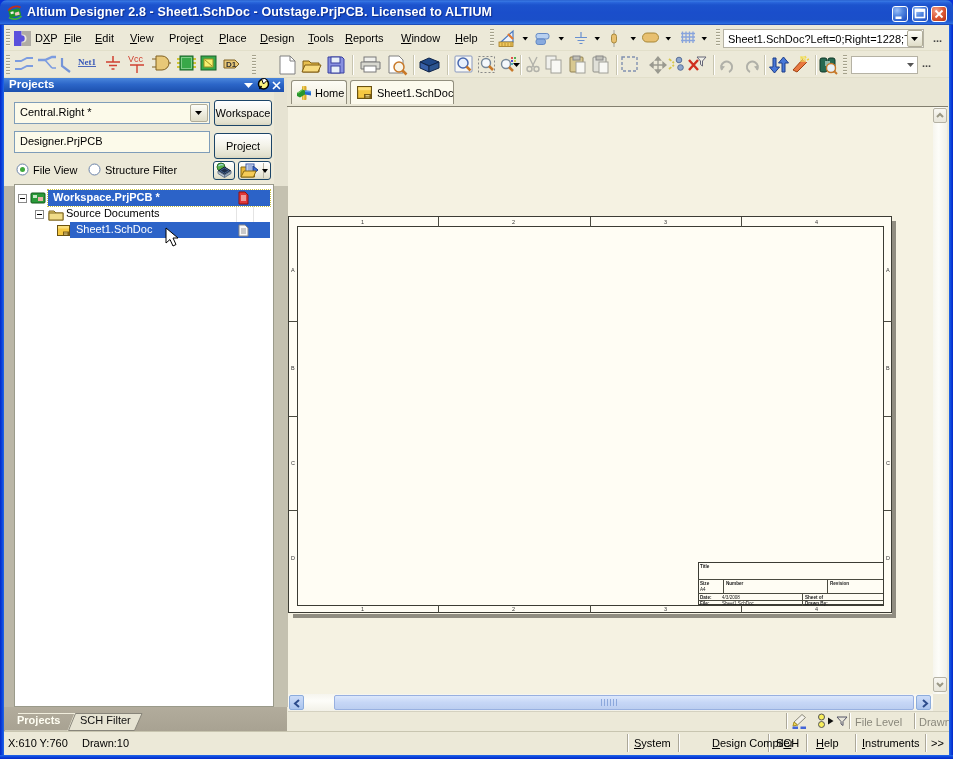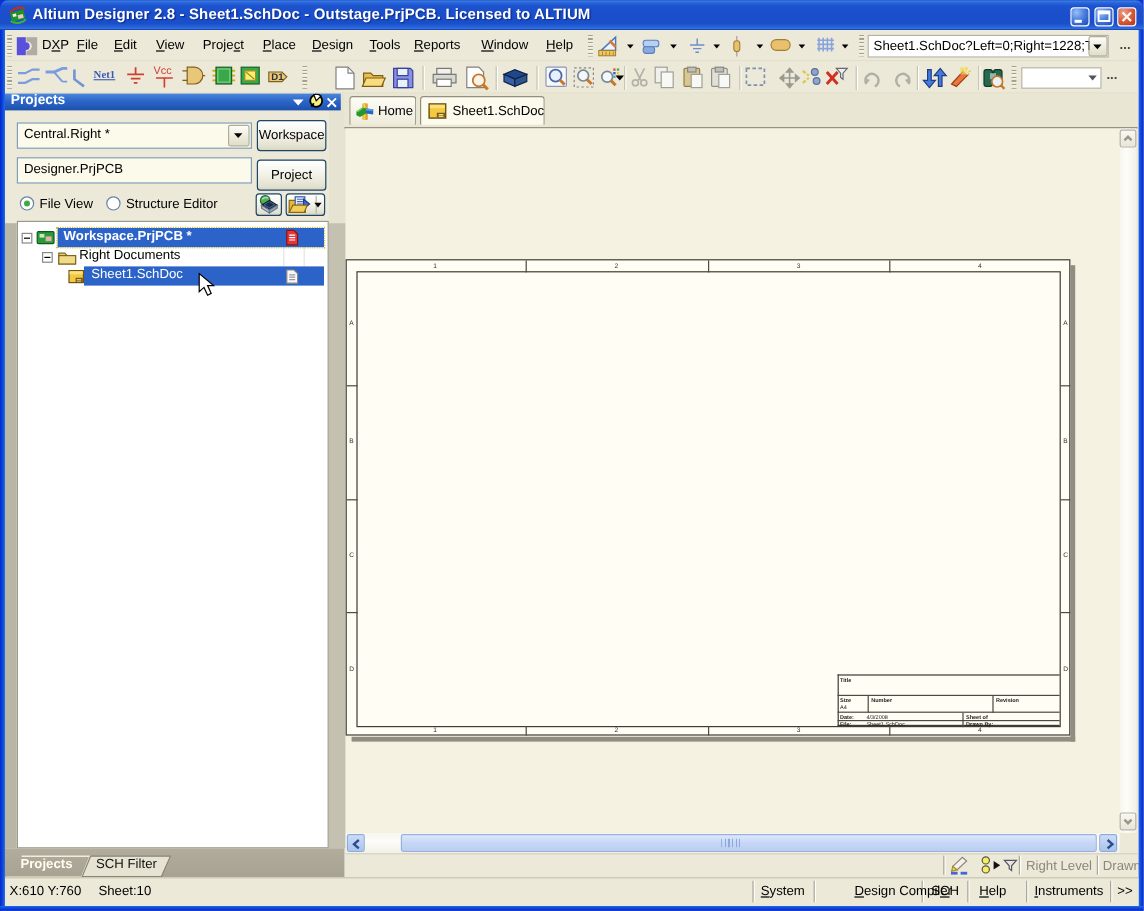--- a/index.html
+++ b/index.html
@@ -356,21 +356,21 @@
 <div class="abs" style="left:20px;top:135px">Designer.PrjPCB</div>
 <div class="abs xpbtn" style="left:214px;top:133px;width:58px;height:26px;line-height:24px;font-size:11px">Project</div>
 <svg class="abs" style="left:16px;top:163px" width="13" height="13">
     <circle cx="6.5" cy="6.5" r="5.5" fill="#fff" stroke="#6a82a8"></circle>
     <circle cx="6.5" cy="6.5" r="2.5" fill="#3faa3f"></circle>
   </svg>
 <div class="abs" style="left:33px;top:164px">File View</div>
 <svg class="abs" style="left:88px;top:163px" width="13" height="13">
     <circle cx="6.5" cy="6.5" r="5.5" fill="#fff" stroke="#6a82a8"></circle>
   </svg>
-<div class="abs" style="left:105px;top:164px">Structure Editor</div>
+<div class="abs" style="left:105px;top:164px">Structure Filter</div>
 <div class="abs xpbtn" style="left:213px;top:161px;width:22px;height:19px"></div>
 <svg class="abs" style="left:215px;top:162px" width="18" height="17">
 <circle cx="6" cy="5" r="4" fill="#58b048" stroke="#2c7030"></circle>
 <path d="M3.5 4 a4 3 0 0 1 5 -1" stroke="#a8d8e8" fill="none" stroke-width="1.2"></path>
 <path d="M3 9 l6.5 -4 l6.5 4 l-6.5 4 z" fill="#1c2c48" stroke="#101c30"></path>
 <path d="M5 8.6 l4.5 -2.6 l4.5 2.6 l-4.5 2.6 z" fill="none" stroke="#4a6a9a" stroke-width="0.8"></path>
 <path d="M3 9 v2.5 l6.5 4 v-2.5 z" fill="#b8c4d4" stroke="#68788c"></path>
 <path d="M16 9 v2.5 l-6.5 4 v-2.5 z" fill="#98a8bc" stroke="#68788c"></path>
 </svg>
 <div class="abs xpbtn" style="left:238px;top:161px;width:33px;height:19px"></div>
@@ -386,21 +386,21 @@
     <path d="M1 1 l6 0 l-3 4 z" fill="#000"></path>
   </svg>
 
 <div class="abs" style="left:14px;top:184px;width:260px;height:523px;background:#fff;border:1px solid #9a9a8a"></div>
 <div class="abs" style="left:236px;top:206px;width:1px;height:32px;background:#e4e4e4"></div>
 <div class="abs" style="left:253px;top:206px;width:1px;height:32px;background:#e4e4e4"></div>
 <div class="abs treesel" style="left:48px;top:190px;width:222px;height:16px;outline:1px dotted #c8c040"></div>
 <div class="abs" style="left:53px;top:191px;color:#fff;font-weight:bold">Workspace.PrjPCB *</div>
 <div class="abs treesel" style="left:70px;top:222px;width:200px;height:16px"></div>
 <div class="abs" style="left:76px;top:223px;color:#fff">Sheet1.SchDoc</div>
-<div class="abs" style="left:66px;top:207px">Right Documents</div>
+<div class="abs" style="left:66px;top:207px">Source Documents</div>
 <div class="abs" style="left:18px;top:194px;width:9px;height:9px;background:#fff;border:1px solid #888"></div>
 <div class="abs" style="left:20px;top:198px;width:5px;height:1px;background:#000"></div>
 <div class="abs" style="left:35px;top:210px;width:9px;height:9px;background:#fff;border:1px solid #888"></div>
 <div class="abs" style="left:37px;top:214px;width:5px;height:1px;background:#000"></div>
 <svg class="abs" style="left:30px;top:191px" width="17" height="14">
     <rect x="1" y="2" width="14" height="10" rx="1" fill="#2a9a3a" stroke="#115a1a"></rect>
     <rect x="3" y="4" width="4" height="3" fill="#c8e8c8"></rect>
     <rect x="8" y="6" width="5" height="4" fill="#e8b0a8"></rect>
   </svg>
 <svg class="abs" style="left:48px;top:208px" width="16" height="13">
@@ -534,26 +534,26 @@
 <path d="M4 10 L7.5 13 L3 14 Z" fill="#f0d860" stroke="#a89020"></path>
 <rect x="2.5" y="14.5" width="5.5" height="2.5" fill="#4466d8"></rect>
 <rect x="10.5" y="14.5" width="5.5" height="2.5" fill="#4466d8"></rect>
 </svg>
 <svg class="abs" style="left:817px;top:713px" width="32" height="16">
  <circle cx="4.5" cy="4" r="3" fill="#f8ee5c" stroke="#555"></circle>
  <circle cx="4.5" cy="11.5" r="3" fill="#f8ee5c" stroke="#555"></circle>
  <path d="M11 4.5 l5.5 3.5 l-5.5 3.5 z" fill="#111"></path>
  <path d="M20 4 h10 l-4 4.5 v4 l-2 -1.5 v-2.5 z" fill="#e8e6da" stroke="#556"></path>
 </svg>
-<div class="abs t12" style="left:855px;top:716px;color:#8a887c">Right Level</div>
+<div class="abs t12" style="left:855px;top:716px;color:#8a887c">File Level</div>
 <div class="abs t12" style="left:919px;top:716px;color:#8a887c">Drawn</div>
 
 <div class="abs" id="statusbar"></div>
 <div class="abs t12" style="left:8px;top:737px">X:610 Y:760</div>
-<div class="abs t12" style="left:82px;top:737px">Sheet:10</div>
+<div class="abs t12" style="left:82px;top:737px">Drawn:10</div>
 <div class="abs vsep" style="left:627px;top:734px;height:18px"></div>
 <div class="abs vsep" style="left:678px;top:734px;height:18px"></div>
 <div class="abs vsep" style="left:768px;top:734px;height:18px"></div>
 <div class="abs vsep" style="left:806px;top:734px;height:18px"></div>
 <div class="abs vsep" style="left:855px;top:734px;height:18px"></div>
 <div class="abs vsep" style="left:925px;top:734px;height:18px"></div>
 <div class="abs t12" style="left:634px;top:737px"><u class="m">S</u>ystem</div>
 <div class="abs t12" style="left:712px;top:737px"><u class="m">D</u>esign Compiler</div>
 <div class="abs t12" style="left:776px;top:737px">S<u class="m">C</u>H</div>
 <div class="abs t12" style="left:816px;top:737px"><u class="m">H</u>elp</div>

